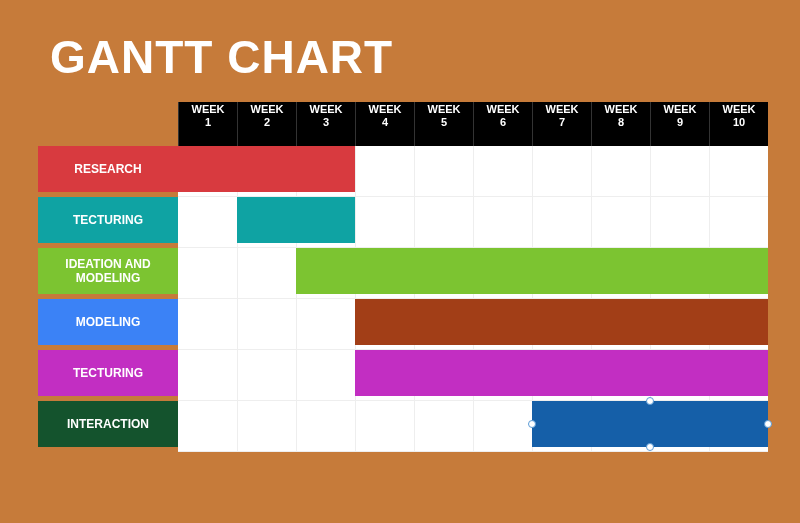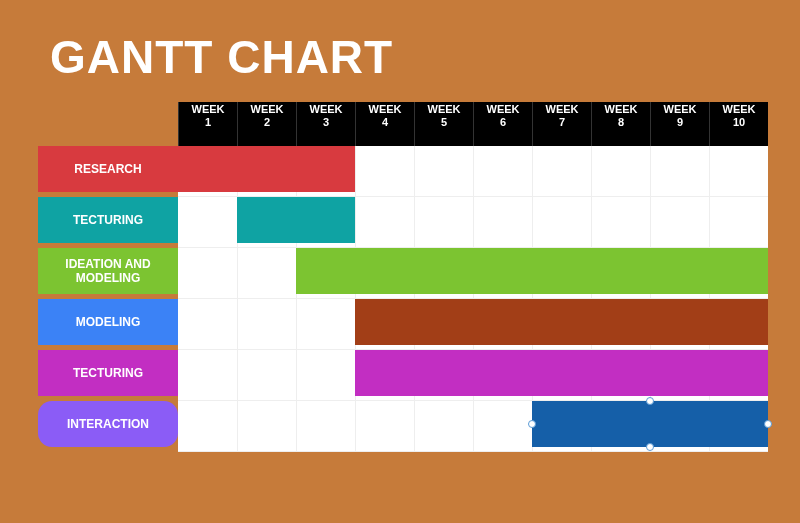--- a/index.html
+++ b/index.html
@@ -75,21 +75,21 @@
       </div>
       <div class="task">
         <div class="tlabel" style="background: #3b82f6;">MODELING</div>
         <div class="tbar" style="background: rgb(162, 62, 23); margin-left: 177px; width: 413px;"></div>
       </div>
       <div class="task">
         <div class="tlabel" style="background: rgb(194, 46, 194);">TECTURING</div>
         <div class="tbar" style="background: rgb(194, 46, 194); margin-left: 177px; width: 413px;"></div>
       </div>
       <div class="task">
-        <div class="tlabel" style="background: #8b5cf6; border-radius: 14px;">INTERACTION</div>
+        <div class="tlabel" style="background: #14532d;">INTERACTION</div>
         <div class="tbar" style="background: rgb(21, 95, 168); margin-left: 354px; width: 236px;"></div>
       </div>
       <div class="sel-handle" style="left: 608px; top: 251px;"></div>
       <div class="sel-handle" style="left: 608px; top: 297px;"></div>
       <div class="sel-handle" style="left: 490px; top: 274px;"></div>
       <div class="sel-handle" style="left: 726px; top: 274px;"></div>
     </div>
 </div>
 
 </body></html>

